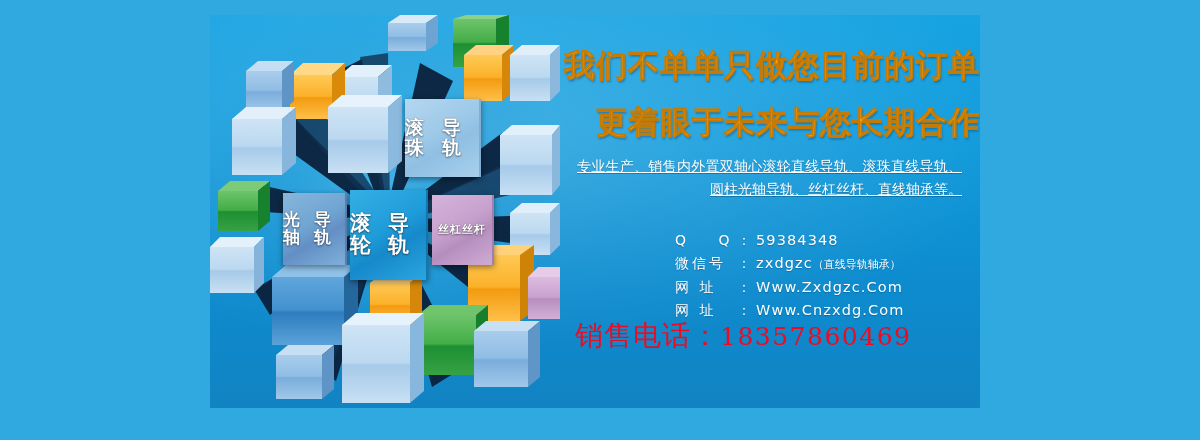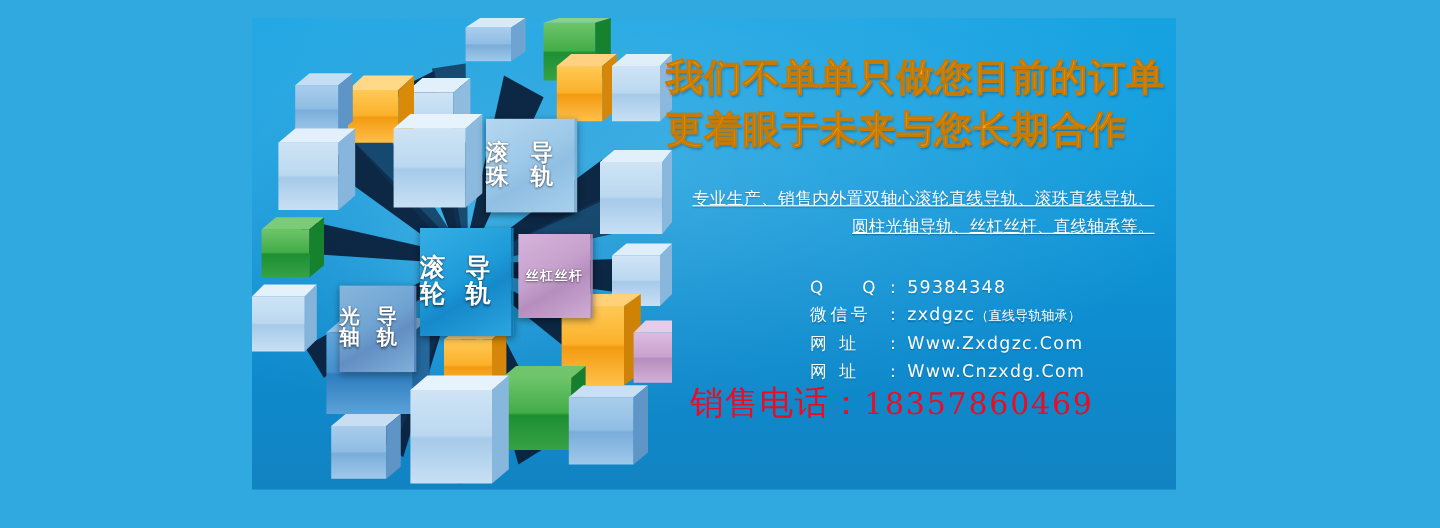--- a/index.html
+++ b/index.html
@@ -36,46 +36,45 @@
   .lbl span{display:block;}
   .lbl-gunzhu{
     left:195px;top:84px;width:74px;height:78px;font-size:19px;
     background:linear-gradient(150deg,#B4D7F0 0%,#9CC8E8 45%,#8FBFE3 60%,#A9D0EC 100%);
     border-right:2px solid #7FAFD4;
   }
   .lbl-guangzhou{
     left:73px;top:178px;width:62px;height:72px;font-size:17px;
     background:linear-gradient(150deg,#87B6DC 0%,#6FA4D2 45%,#638FC4 62%,#7FB0DA 100%);
     border-right:2px solid #5A86BB;
-    margin-top:45px;
   }
   .lbl-gunlun{
     left:140px;top:175px;width:76px;height:90px;font-size:21px;
     background:linear-gradient(150deg,#36AEE4 0%,#1E9CD9 45%,#1689CA 62%,#2BA6E0 100%);
     border-right:2px solid #1379B4;
   }
   .lbl-sigang{
     left:222px;top:180px;width:60px;height:70px;font-size:11px;
     background:linear-gradient(150deg,#D6B4DA 0%,#C5A0CC 45%,#B58EBE 62%,#CFACD4 100%);
     border-right:2px solid #A07FAB;
   }
 
   
   .copy{position:absolute;left:345px;top:0;width:425px;height:393px;}
 
   .headline{
     position:absolute;left:0;top:30px;width:425px;
     color:#F7A313;
     font-size:31px;font-weight:bold;line-height:1.32;
-    letter-spacing:1px;text-align:left;
+    letter-spacing:1px;text-align:right;
     -webkit-text-stroke:0.8px #C47A05;
     text-shadow:1px 2px 2px rgba(0,40,80,.35);
     white-space:nowrap;
   }
-  .headline .l2{margin-top:2px;}
+  .headline .l2{margin-top:16px;}
 
   .desc{
     position:absolute;left:22px;top:140px;width:385px;
     color:#FFFFFF;font-size:14px;line-height:1.62;
     text-align:justify;text-align-last:right;
     text-shadow:0 1px 1px rgba(0,40,70,.30);
     text-decoration:underline;
   }
 
   .contact{

